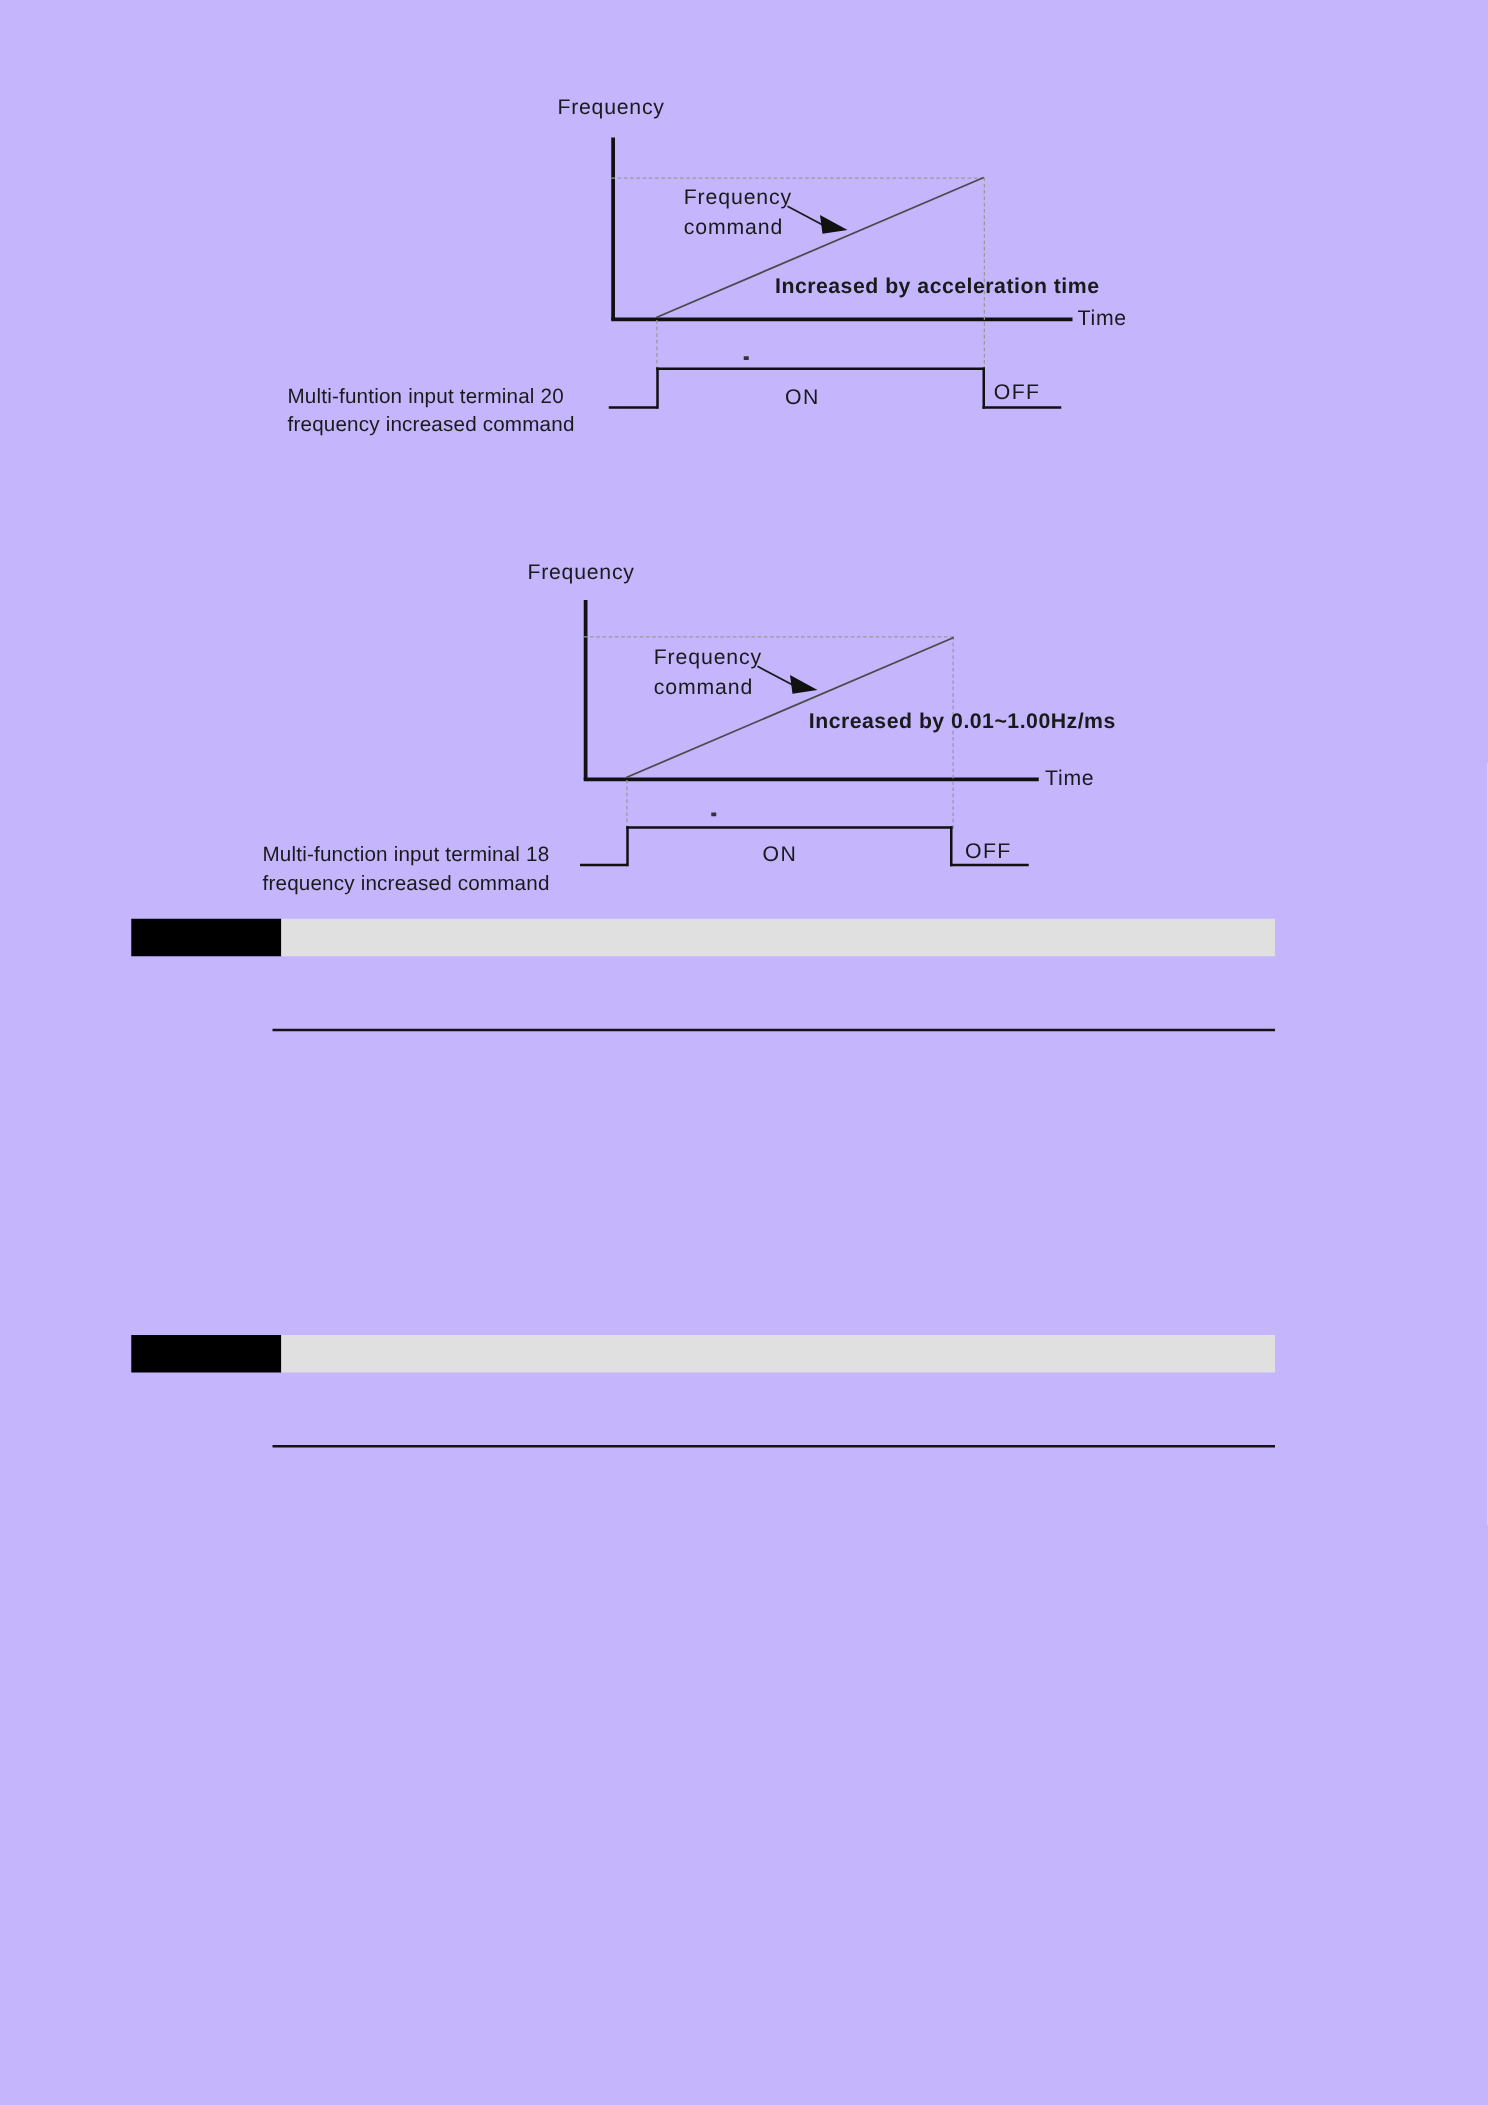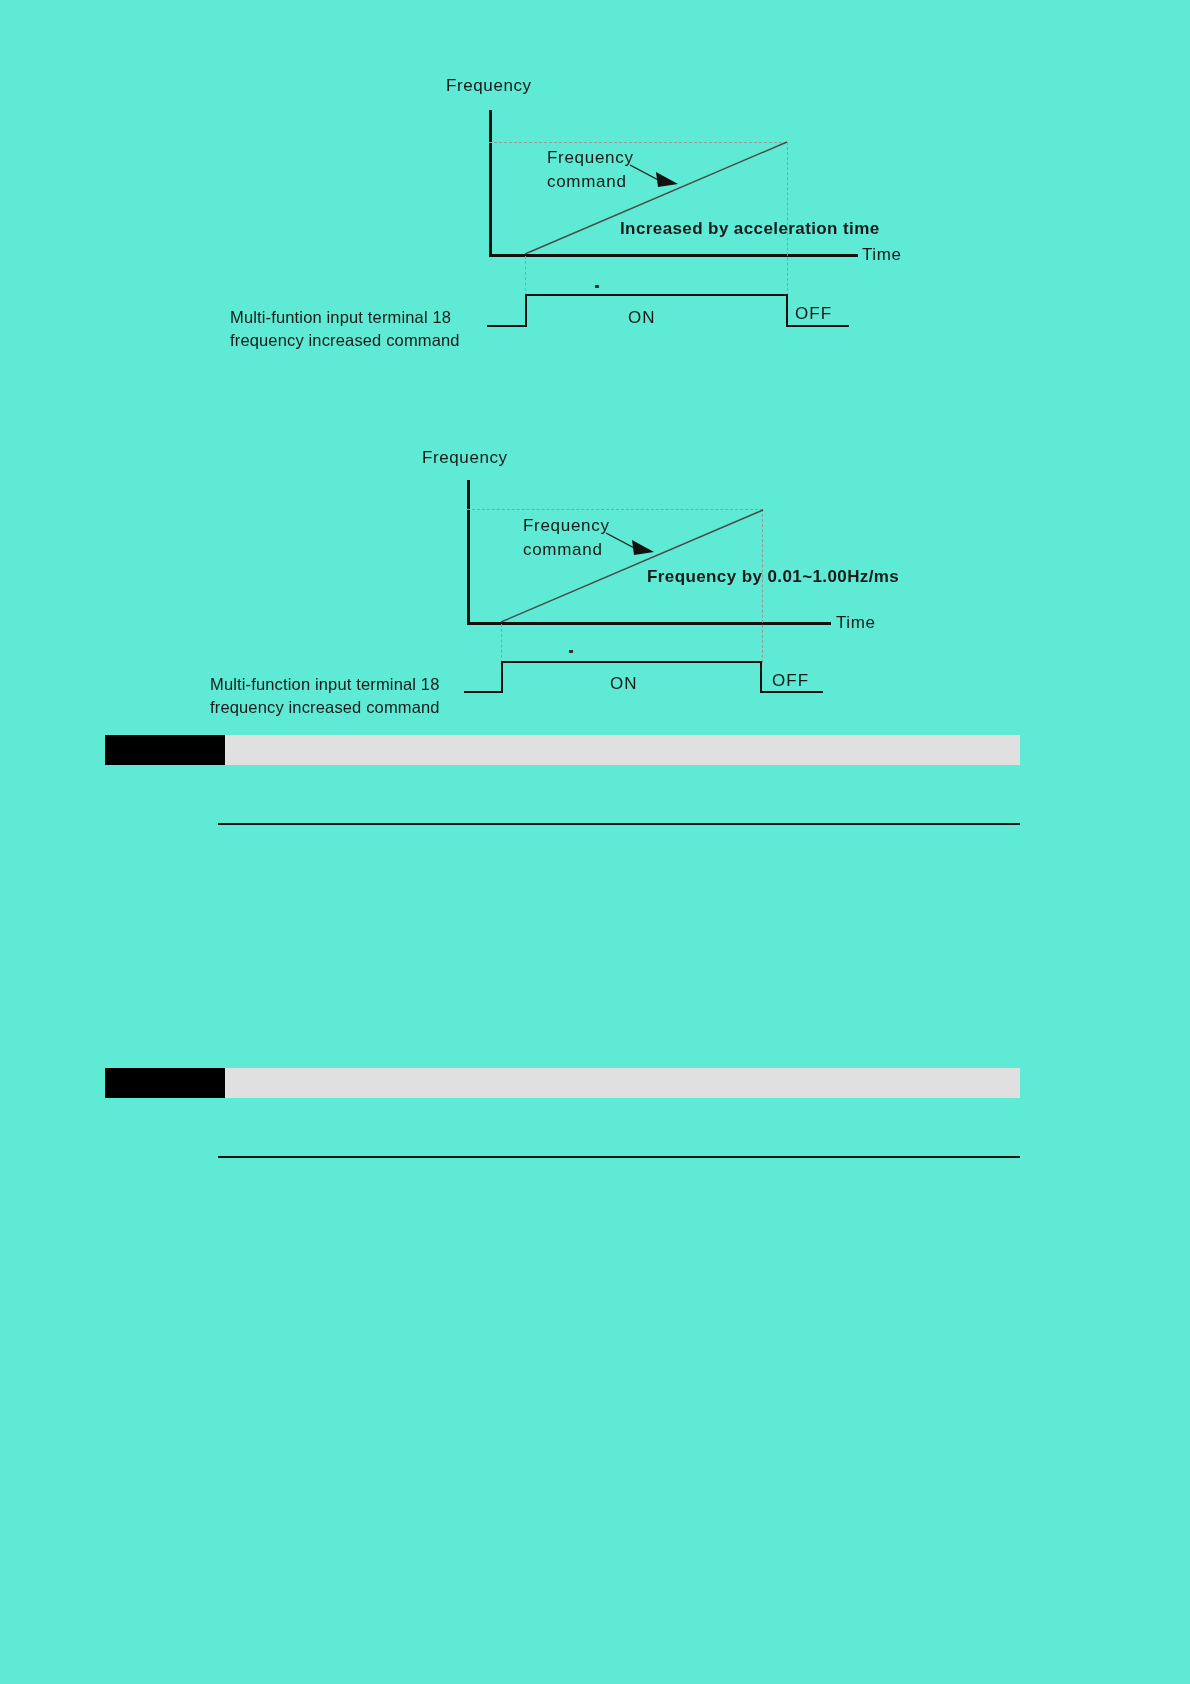--- a/index.html
+++ b/index.html
@@ -12,21 +12,21 @@
     height: 1684px;
     position: relative;
     font-family: "Liberation Sans", sans-serif;
     color: #1a1a1a;
     overflow: hidden;
   }
 
   .page {
     position: absolute;
     inset: 0;
-    background: #5eead4;
+    background: #c4b5fd;
   }
 
   
   .diagram {
     position: absolute;
   }
 
   .axis-label {
     position: absolute;
     font-size: 17px;
@@ -179,21 +179,21 @@
     <div class="solid-h" style="left:525px; top:294px; width:263px;"></div>
     <div class="solid-v" style="left:786px; top:294px; height:33px;"></div>
     <div class="solid-h" style="left:786px; top:325px; width:63px;"></div>
 
     <div class="tiny-dot" style="left:595px; top:285px;"></div>
 
     <div class="state-label" style="left:628px; top:308px;">ON</div>
     <div class="state-label" style="left:795px; top:304px;">OFF</div>
 
     <div class="term-label" style="left:230px; top:306px;">
-      <span>Multi-funtion input terminal 18</span><br>
+      <span>Multi-funtion input terminal 20</span><br>
       <span>frequency increased command</span>
     </div>
   </div>
 
   <div class="diagram" style="left:0; top:0; width:1190px; height:760px;">
 
     <div class="axis-label" style="left:422px; top:448px;">Frequency</div>
 
     <div class="v-axis" style="left:467px; top:480px; height:144px;"></div>
 
@@ -214,21 +214,21 @@
     <div class="cmd-label" style="left:523px; top:514px;">
       <span>Frequency</span><br>
       <span>command</span>
     </div>
 
     <svg style="position:absolute; left:604px; top:531px; width:58px; height:30px;" viewBox="0 0 58 30">
       <line x1="2" y1="2" x2="34" y2="19" stroke="#1a1a1a" stroke-width="1.4"></line>
       <polygon points="28,9 50,21 30,24" fill="#111111"></polygon>
     </svg>
 
-    <div class="note" style="left:647px; top:567px;">Frequency by 0.01~1.00Hz/ms</div>
+    <div class="note" style="left:647px; top:567px;">Increased by 0.01~1.00Hz/ms</div>
 
     <div class="solid-h" style="left:464px; top:691px; width:38px;"></div>
     <div class="solid-v" style="left:501px; top:661px; height:32px;"></div>
     <div class="solid-h" style="left:501px; top:661px; width:261px;"></div>
     <div class="solid-v" style="left:760px; top:661px; height:32px;"></div>
     <div class="solid-h" style="left:760px; top:691px; width:63px;"></div>
 
     <div class="tiny-dot" style="left:569px; top:650px;"></div>
 
     <div class="state-label" style="left:610px; top:674px;">ON</div>

